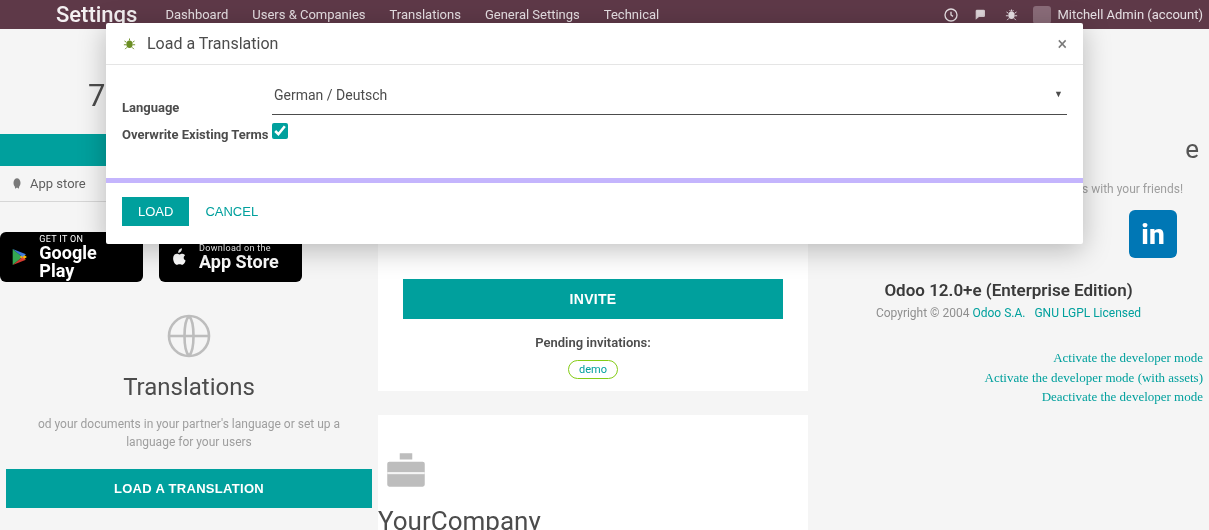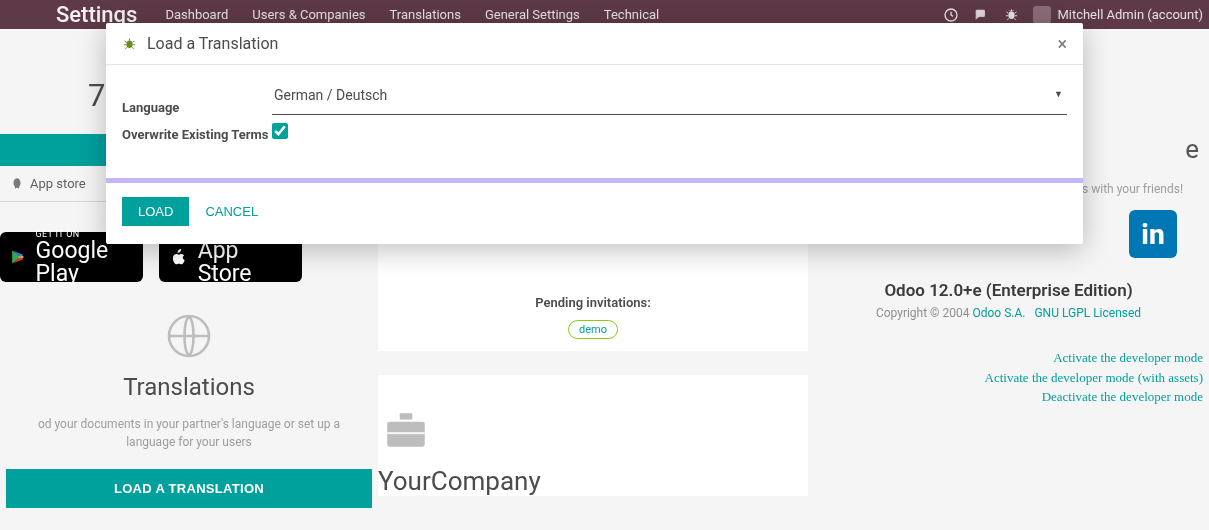--- a/index.html
+++ b/index.html
@@ -101,21 +101,21 @@
     color: #fff;
     border-radius: 6px;
     display: flex;
     align-items: center;
     padding: 6px 10px;
     gap: 8px;
     height: 50px;
     width: 143px;
   }
   .badge .small { font-size: 9px; letter-spacing: 0.3px; }
-  .badge .big { font-size: 23px; font-weight: 400; line-height: 1; }
+  .badge .big { font-size: 18px; font-weight: 700; line-height: 1; }
   .badge-icon { width: 22px; height: 24px; }
 
   .trans-block { text-align: center; padding: 20px 6px 0 6px; }
   .globe { margin: 0 auto 10px auto; }
   .trans-title { font-size: 24px; color: #4c4c4c; margin-bottom: 14px; }
   .trans-sub { font-size: 12px; color: #9e9e9e; line-height: 1.5; margin-bottom: 18px; padding: 0 8px; }
   .load-trans-btn {
     background: #00a09d;
     color: #fff;
     width: 100%;
@@ -322,20 +322,21 @@
           <path d="M2 12h20M12 2c3 3 3 17 0 20M12 2c-3 3-3 17 0 20"></path>
         </svg>
       <div class="trans-title">Translations</div>
       <div class="trans-sub">od your documents in your partner's language or set up a language for your users</div>
       <button class="load-trans-btn">LOAD A TRANSLATION</button>
     </div>
   </div>
 
   <div class="col-mid">
     <div class="mid-inner card">
+      <button class="invite-btn">INVITE</button>
       <div class="pending">Pending invitations:</div>
       <div><span class="demo-pill">demo</span></div>
     </div>
     <div class="card company-card">
       <svg class="briefcase" width="56" height="50" viewBox="0 0 24 24" fill="#bdbdbd">
           <path d="M9 4h6v3H9zM4 8h16a1 1 0 0 1 1 1v10a1 1 0 0 1-1 1H4a1 1 0 0 1-1-1V9a1 1 0 0 1 1-1z"></path>
           <rect x="3" y="13" width="18" height="1" fill="#f5f5f5"></rect>
         </svg>
       <div class="company-title">YourCompany</div>
       

